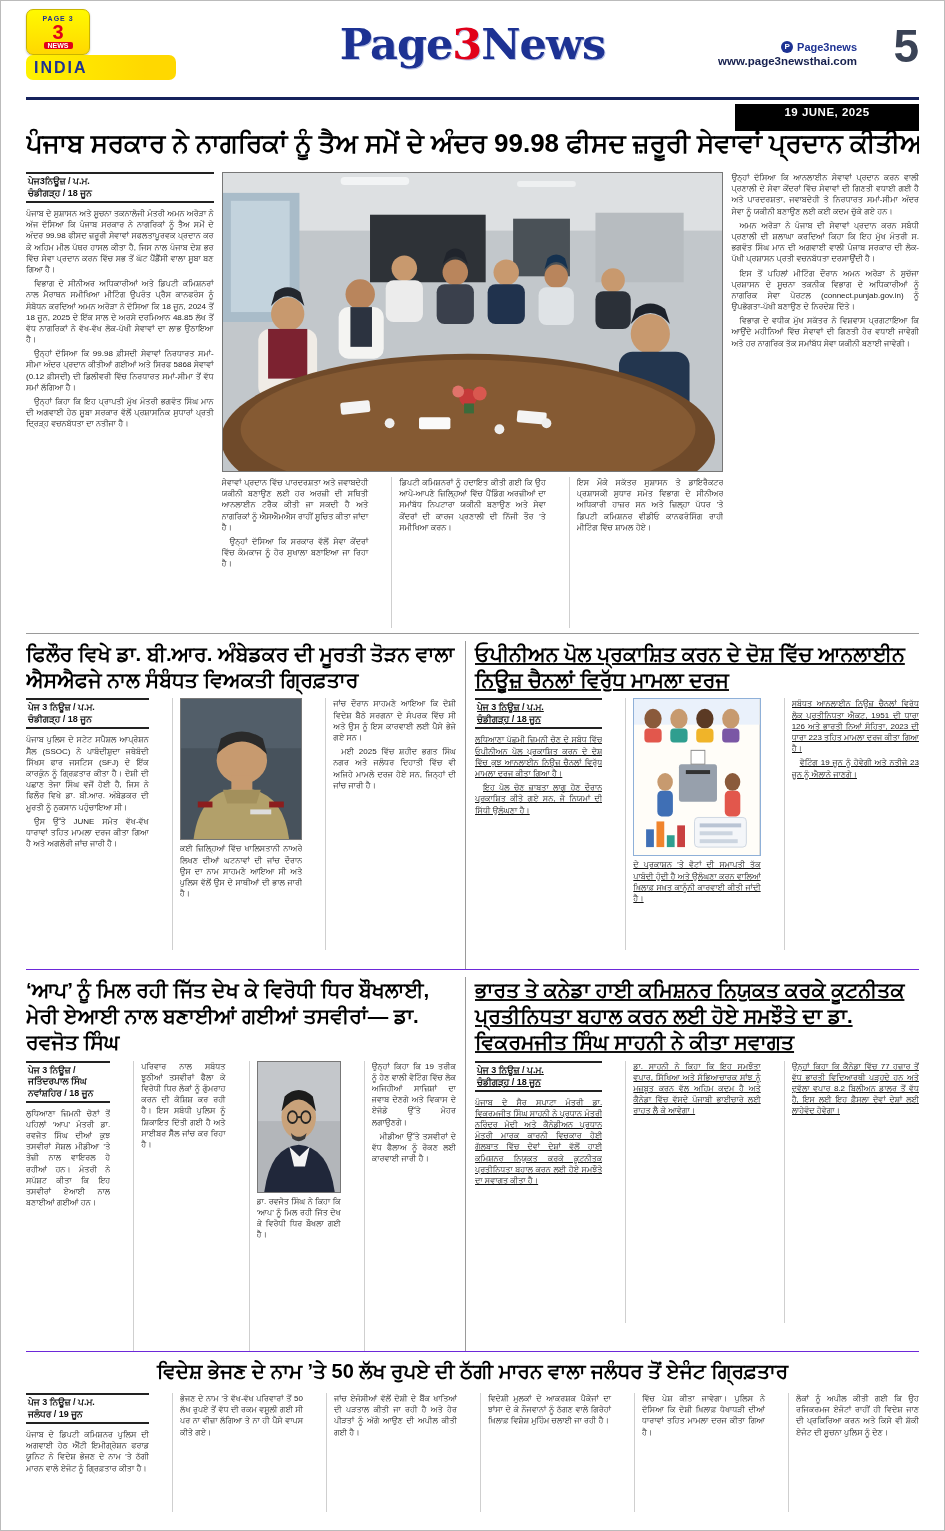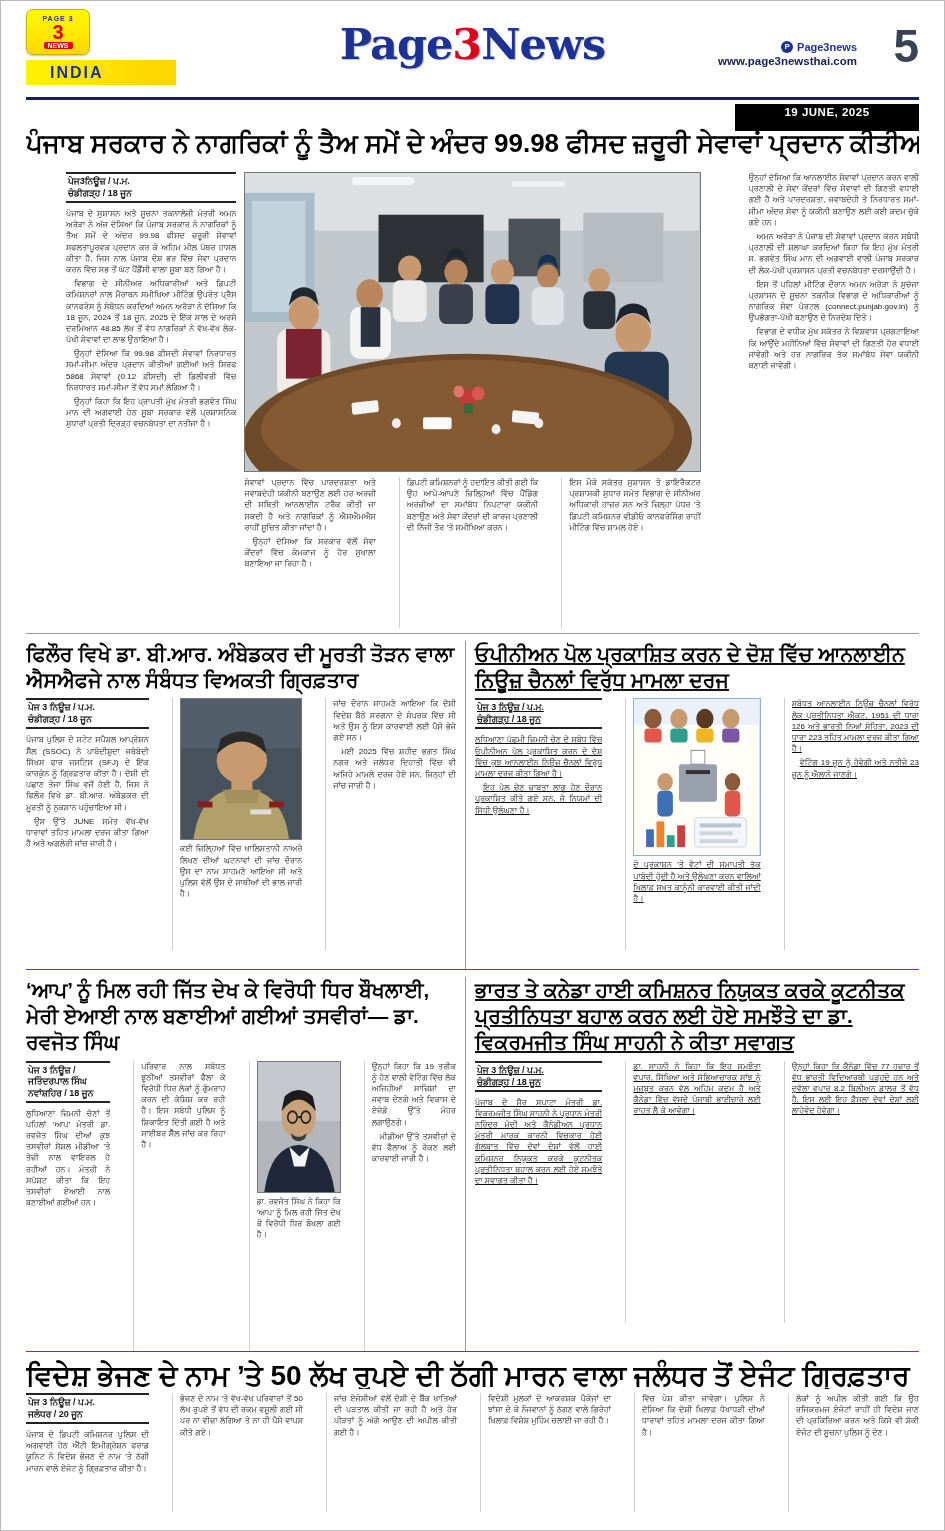--- a/index.html
+++ b/index.html
@@ -16,24 +16,24 @@
   .logo-box {
     width:64px; height:46px; border-radius:7px; border:1px solid #c9b400;
     background:linear-gradient(180deg,#fff900 0%,#ffd800 100%);
     display:flex; flex-direction:column; align-items:center; justify-content:center;
     line-height:1; box-shadow:0 1px 2px rgba(0,0,0,.25);
   }
   .logo-top { font-size:7px; font-weight:bold; color:#1d3293; letter-spacing:1px; }
   .logo-num { font-size:20px; font-weight:bold; color:#e1001a; }
   .logo-news { font-size:7px; font-weight:bold; color:#fff; background:#e1001a; padding:0 4px; border-radius:2px; }
   .india-band {
-    margin-top:5px; width:150px; height:25px; border-radius:0;
+    width:150px; height:25px; border-radius:7px;
     background:linear-gradient(90deg,#fff200 0%,#ffd800 80%);
     color:#1d3293; font-weight:bold; font-size:16px; line-height:25px;
-    padding-left:24px; letter-spacing:2px;
+    padding-left:8px; letter-spacing:2px;
   }
   .masthead {
     position:absolute; left:0; right:0; top:16px; text-align:center;
     font-family:"DejaVu Serif", serif; font-weight:bold; font-size:43px; line-height:1;
     letter-spacing:-1px; text-shadow:1px 1px 0 #b9c2e6;
   }
   .mh-blue { color:#1d3293; } .mh-red { color:#e1001a; }
   .hdr-right { position:absolute; right:62px; top:34px; text-align:right; color:#1d3293; }
   .social { font-size:11px; font-weight:bold; display:flex; align-items:center; justify-content:flex-end; gap:4px; }
   .social-icon { width:12px; height:12px; border-radius:50%; background:#1d3293; color:#fff; font-size:8px; line-height:12px; text-align:center; display:inline-block; }
@@ -41,35 +41,35 @@
   .pagenum { position:absolute; right:0; top:16px; font-size:46px; font-weight:bold; color:#3a4356; line-height:1; }
   .hdr-rule { height:3px; background:#16225c; }
   .date-bar {
     position:absolute; top:103px; right:25px; width:184px; height:27px;
     background:#000; color:#fff; font-size:11.5px; font-weight:bold;
     text-align:center; line-height:17px; letter-spacing:.5px;
   }
   
   .lead-headline { margin-top:27px; font-size:26px; font-weight:bold; color:#000; line-height:1.25; height:36px; overflow:hidden; white-space:nowrap; }
   .sec-headline { font-size:20.5px; font-weight:bold; color:#000; line-height:1.28; margin-bottom:5px; }
-  .bottom-headline { font-size:28px; font-weight:bold; color:#000; line-height:1.2; height:30px; overflow:hidden; white-space:nowrap; margin-bottom:4px; }
+  .bottom-headline { font-size:20px; font-weight:bold; color:#000; line-height:1.2; height:30px; overflow:hidden; white-space:nowrap; margin-bottom:4px;text-align:center; }
   
   .byline { border-top:2px solid #222; border-bottom:2px solid #222; padding:2px 2px; margin-bottom:5px; }
   .byline-src { font-size:9px; font-weight:bold; }
   .byline-loc { font-size:9px; font-weight:bold; margin-top:1px; }
   
   .bt { font-size:8px; line-height:1.4; text-align:justify; color:#1a1a1a; overflow:hidden; }
   .bt p { margin-bottom:3px; text-indent:8px; }
   .bt p:first-child { text-indent:0; }
   .cols { display:flex; gap:7px; overflow:hidden; }
   .c { flex:1; min-width:0; border-right:1px solid #cfcfcf; padding-right:23px; overflow:hidden; }
   .c:last-child { border-right:none; padding-right:0; }
   
   .lead { margin-top:9px; display:flex; gap:8px; height:462px; border-bottom:1px solid #9a9a9a; padding-bottom:5px; }
-  .lead-l, .lead-r { width:188px; overflow:hidden;margin-left:40px; }
+  .lead-l, .lead-r { width:188px; overflow:hidden; }
   .lead-c { width:503px; display:flex; flex-direction:column; }
   .photo { border:1px solid #777; background:#ccc; overflow:hidden; }
   .photo svg { width:100%; height:100%; display:block; }
   .lead-photo { height:300px; }
   .lead-bottom { margin-top:5px; flex:1; }
   
   .sec { display:flex; gap:0; border-bottom:1px solid #6d28d9; padding-top:7px; }
   .sec2 { height:336px; }
   .sec3 { height:382px; }
   .half-l { width:440px; padding-right:9px; border-right:1px solid #9a9a9a; overflow:hidden; }
@@ -359,21 +359,21 @@
       </div>
     </div>
   </section>
 
   <section class="sec4">
     <h2 class="bottom-headline">ਵਿਦੇਸ਼ ਭੇਜਣ ਦੇ ਨਾਮ ’ਤੇ 50 ਲੱਖ ਰੁਪਏ ਦੀ ਠੱਗੀ ਮਾਰਨ ਵਾਲਾ ਜਲੰਧਰ ਤੋਂ ਏਜੰਟ ਗ੍ਰਿਫ਼ਤਾਰ</h2>
     <div class="cols" style="height:120px;">
       <div class="c">
         <div class="byline">
           <div class="byline-src">ਪੇਜ 3 ਨਿਊਜ਼ / ਪ.ਮ.</div>
-          <div class="byline-loc">ਜਲੰਧਰ / 20 ਜੂਨ</div>
+          <div class="byline-loc">ਜਲੰਧਰ / 19 ਜੂਨ</div>
         </div>
         <div class="bt">
             <p>ਪੰਜਾਬ ਦੇ ਡਿਪਟੀ ਕਮਿਸ਼ਨਰ ਪੁਲਿਸ ਦੀ ਅਗਵਾਈ ਹੇਠ ਐਂਟੀ ਇਮੀਗ੍ਰੇਸ਼ਨ ਫਰਾਡ ਯੂਨਿਟ ਨੇ ਵਿਦੇਸ਼ ਭੇਜਣ ਦੇ ਨਾਮ ’ਤੇ ਠੱਗੀ ਮਾਰਨ ਵਾਲੇ ਏਜੰਟ ਨੂੰ ਗ੍ਰਿਫ਼ਤਾਰ ਕੀਤਾ ਹੈ।</p>
           </div>
       </div>
       <div class="c bt">
           <p>ਭੇਜਣ ਦੇ ਨਾਮ ’ਤੇ ਵੱਖ-ਵੱਖ ਪਰਿਵਾਰਾਂ ਤੋਂ 50 ਲੱਖ ਰੁਪਏ ਤੋਂ ਵੱਧ ਦੀ ਰਕਮ ਵਸੂਲੀ ਗਈ ਸੀ ਪਰ ਨਾ ਵੀਜ਼ਾ ਲੱਗਿਆ ਤੇ ਨਾ ਹੀ ਪੈਸੇ ਵਾਪਸ ਕੀਤੇ ਗਏ।</p>
         </div>
       <div class="c bt">
           <p>ਜਾਂਚ ਏਜੰਸੀਆਂ ਵੱਲੋਂ ਦੋਸ਼ੀ ਦੇ ਬੈਂਕ ਖਾਤਿਆਂ ਦੀ ਪੜਤਾਲ ਕੀਤੀ ਜਾ ਰਹੀ ਹੈ ਅਤੇ ਹੋਰ ਪੀੜਤਾਂ ਨੂੰ ਅੱਗੇ ਆਉਣ ਦੀ ਅਪੀਲ ਕੀਤੀ ਗਈ ਹੈ।</p>

